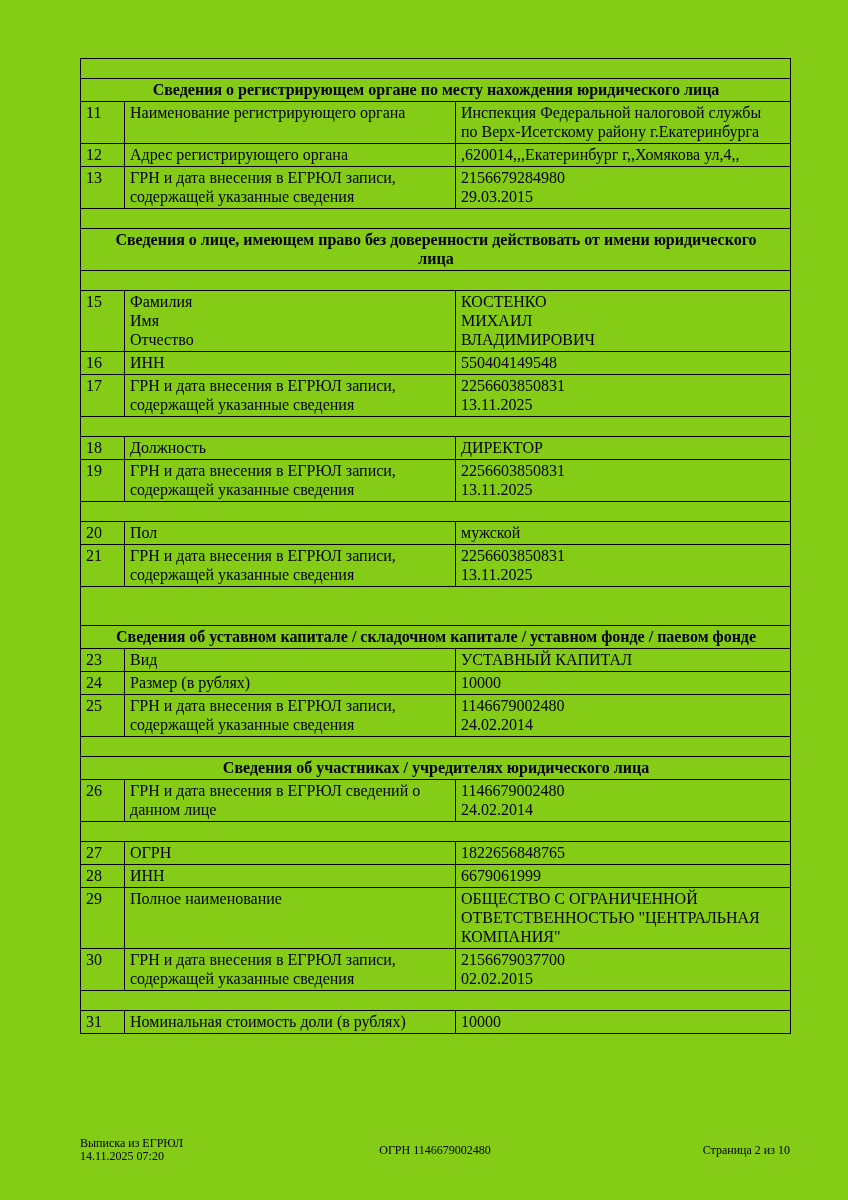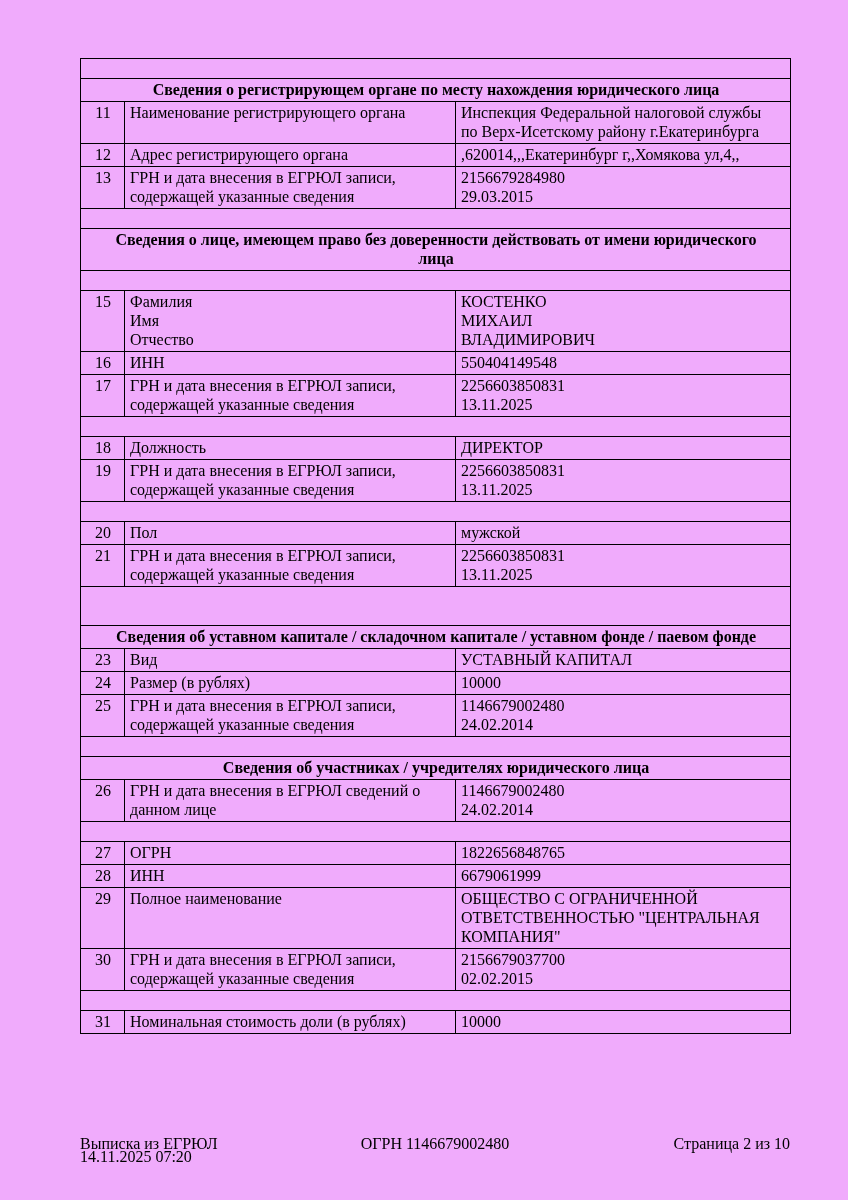--- a/index.html
+++ b/index.html
@@ -4,21 +4,21 @@
 <style>
   html, body {
     margin: 0;
     padding: 0;
     background: #ffffff;
   }
   .page {
     position: relative;
     width: 848px;
     height: 1200px;
-    background: #f0abfc;
+    background: #84cc16;
     font-family: "Liberation Serif", "DejaVu Serif", serif;
     color: #000000;
     overflow: hidden;
   }
   table.egrul {
     position: absolute;
     left: 80px;
     top: 58px;
     width: 710px;
     border-collapse: collapse;
@@ -27,21 +27,20 @@
   }
   table.egrul td {
     border: 1px solid #000;
     font-size: 16px;
     line-height: 19px;
     vertical-align: top;
     padding: 1px 4px 2px 5px;
     word-wrap: break-word;
   }
   td.num {
-    text-align: center;
     padding-left: 2px;
     padding-right: 2px;
   }
   td.name, td.value, td.section {
     white-space: pre-line;
   }
   td.section {
     font-weight: bold;
     text-align: center;
     padding: 3px 8px 4px 8px;
@@ -54,22 +53,22 @@
   }
   tr.tall td {
     padding-bottom: 11px;
   }
   .footer {
     position: absolute;
     left: 80px;
     top: 1137px;
     width: 710px;
     display: flex;
-    align-items: flex-start;
-    font-size: 16px;
+    align-items: center;
+    font-size: 12px;
     line-height: 13px;
   }
   .footer .f-left  { flex: 1; text-align: left; }
   .footer .f-center{ flex: 1; text-align: center; }
   .footer .f-right { flex: 1; text-align: right; }
 </style>
 </head>
 <body>
 
 <div class="page">

